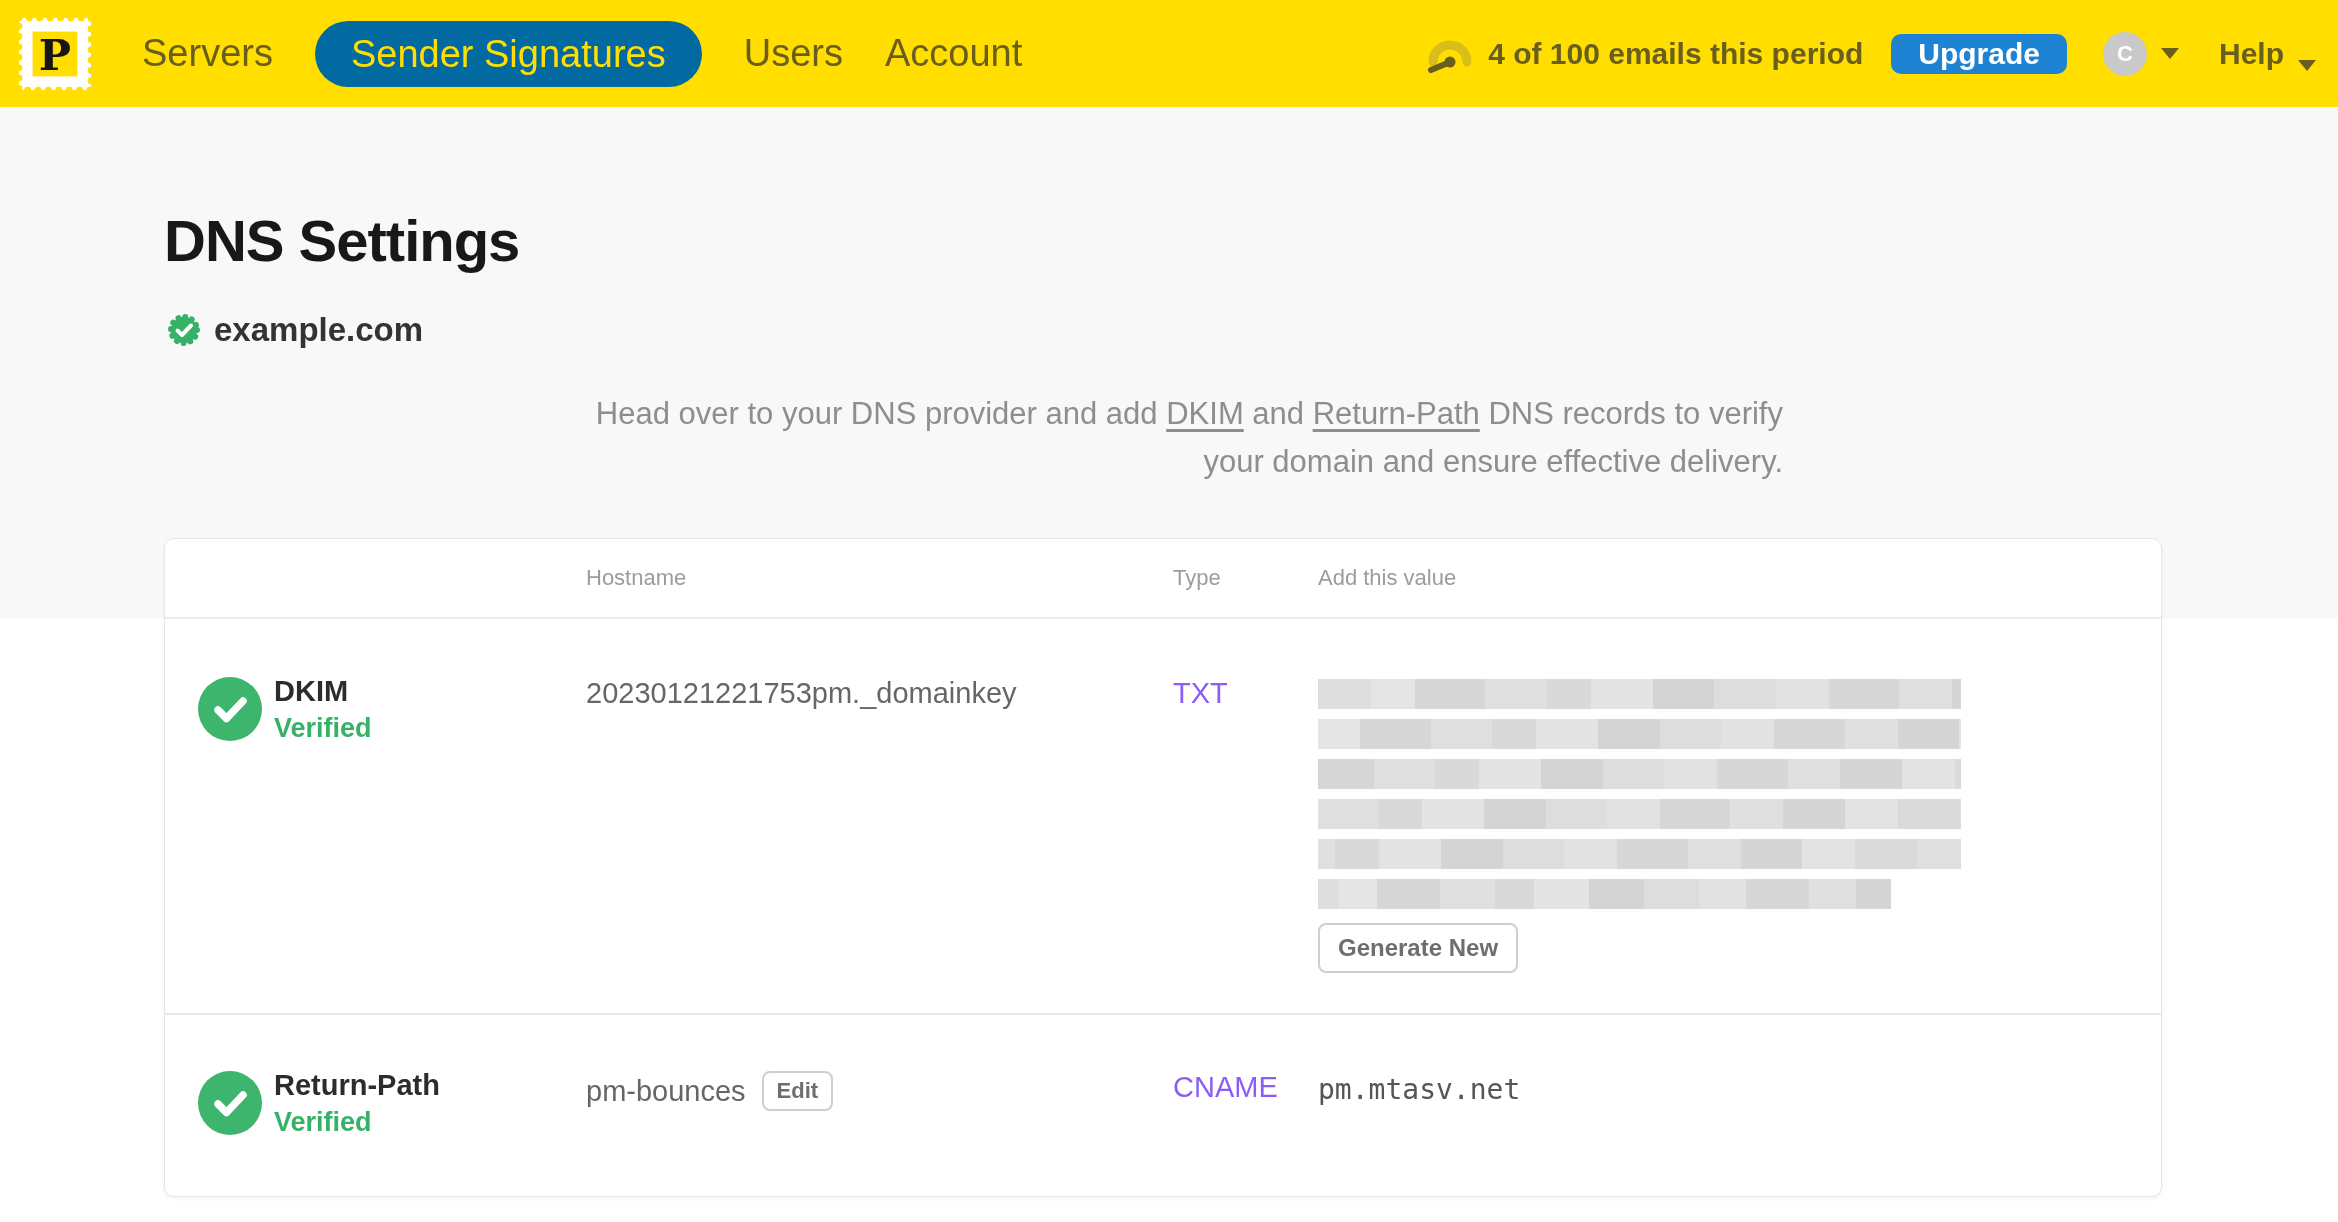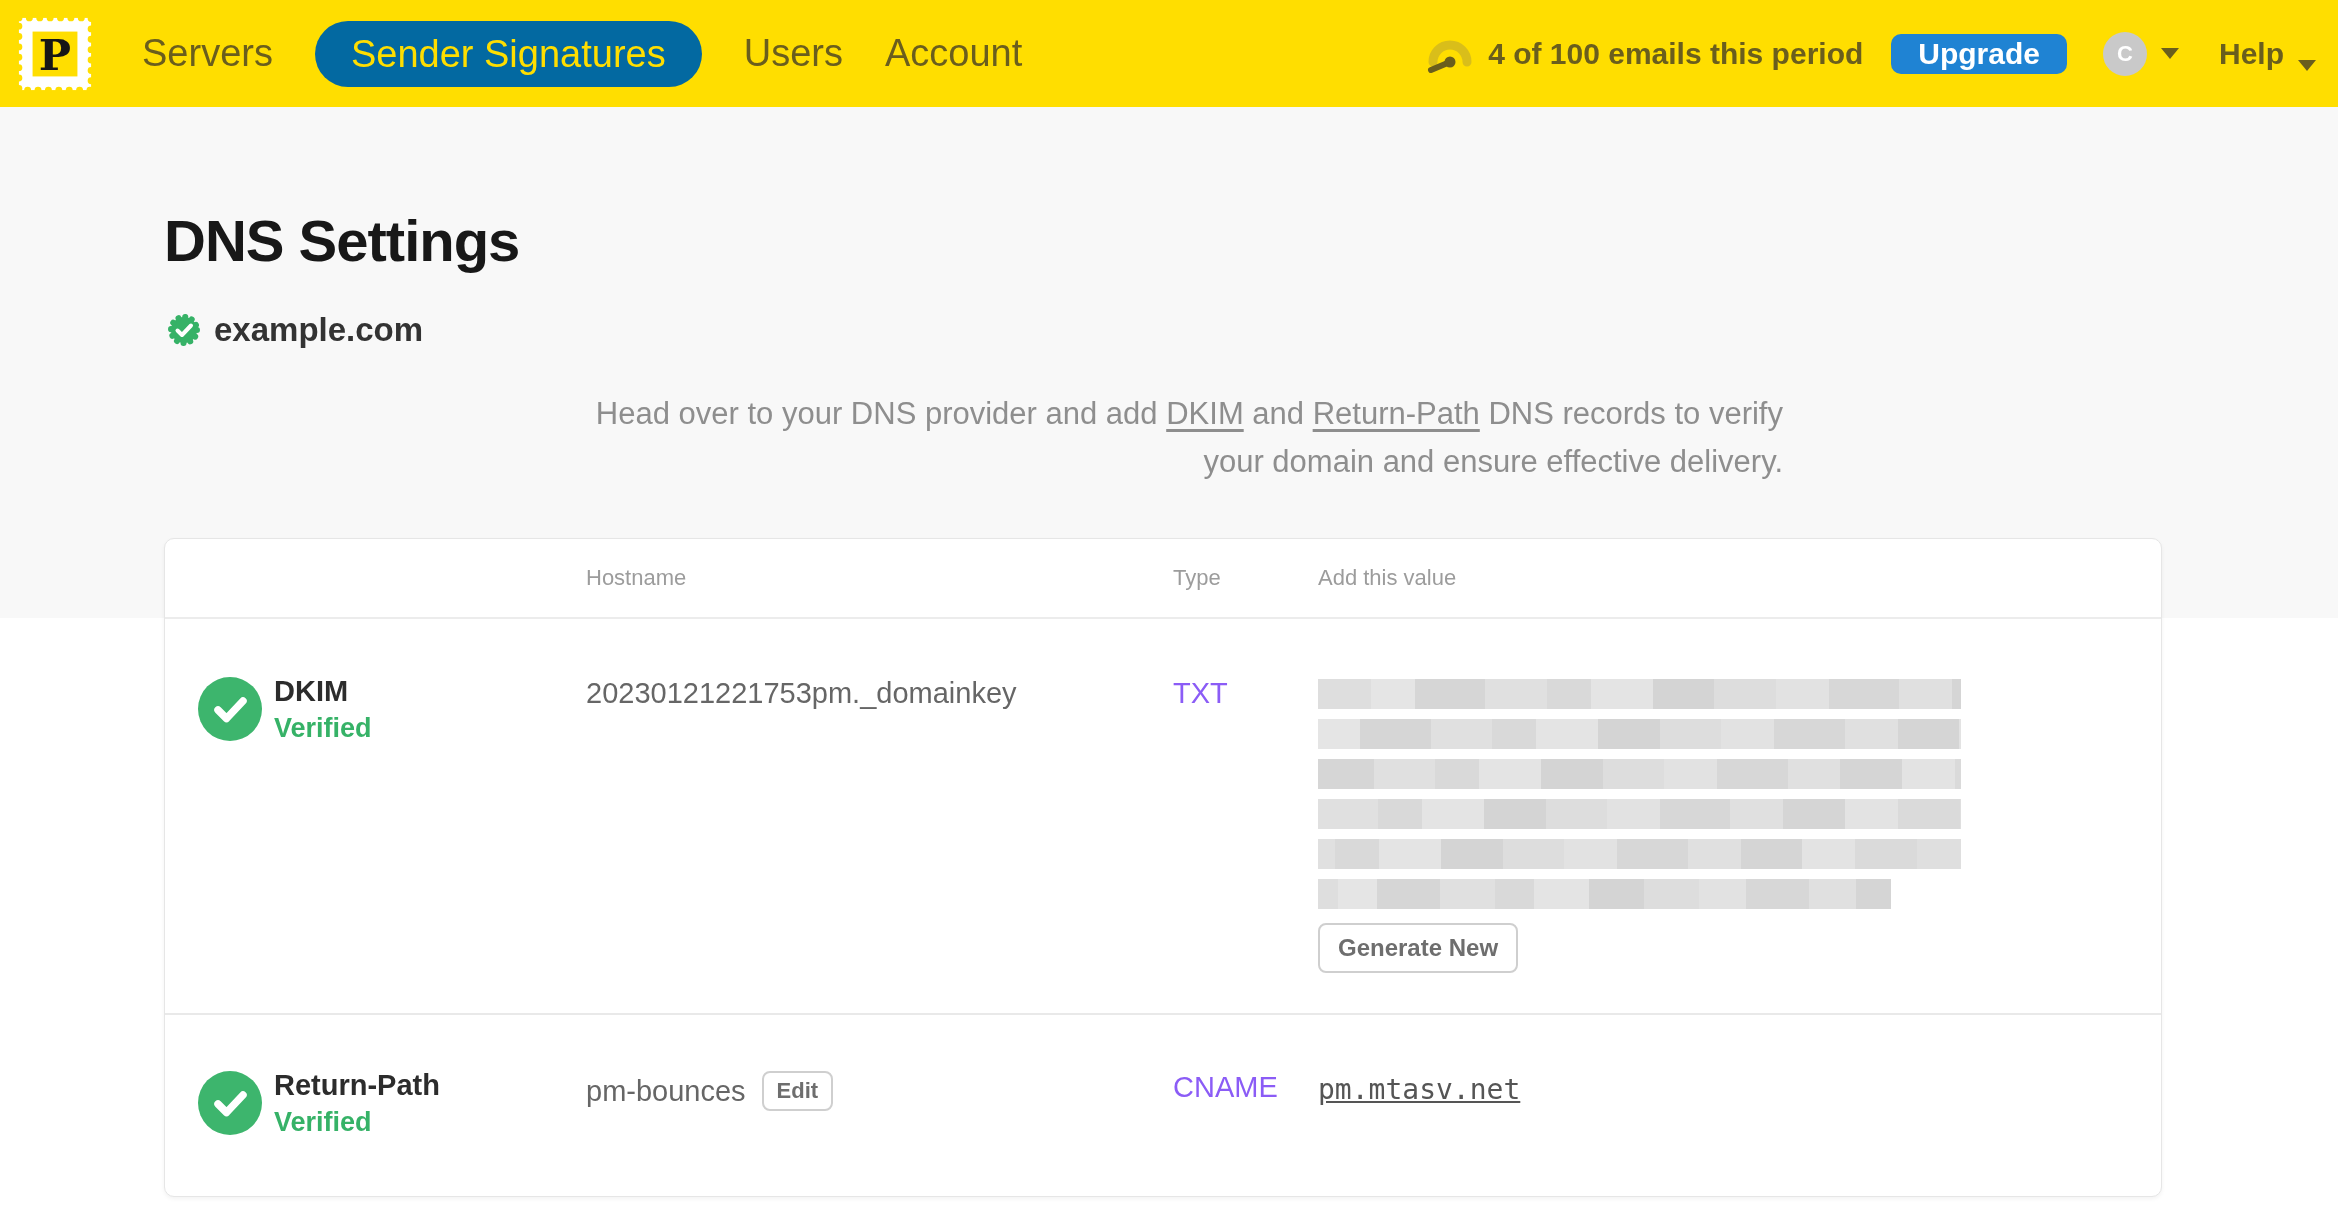--- a/index.html
+++ b/index.html
@@ -163,21 +163,21 @@
     line-height: 32px;
   }
   .record-status {
     font-size: 27px;
     font-weight: bold;
     color: #36b267;
     margin-top: 6px;
   }
   .cell-hostname { font-size: 29px; color: #666666; padding-top: 2px; }
   .cell-type     { font-size: 29px; color: #8b5cf6; padding-top: 2px; }
-  .cell-value    { padding-top: 4px; padding-right: 200px; text-decoration: underline; }
+  .cell-value    { padding-top: 4px; padding-right: 200px; }
 
   .hostname-wrap { display: flex; align-items: center; }
   .chip-btn {
     font-family: "Liberation Sans", sans-serif;
     background: #ffffff;
     border: 2px solid #cfcfcf;
     border-radius: 8px;
     color: #6e6e6e;
     font-weight: bold;
     cursor: pointer;

